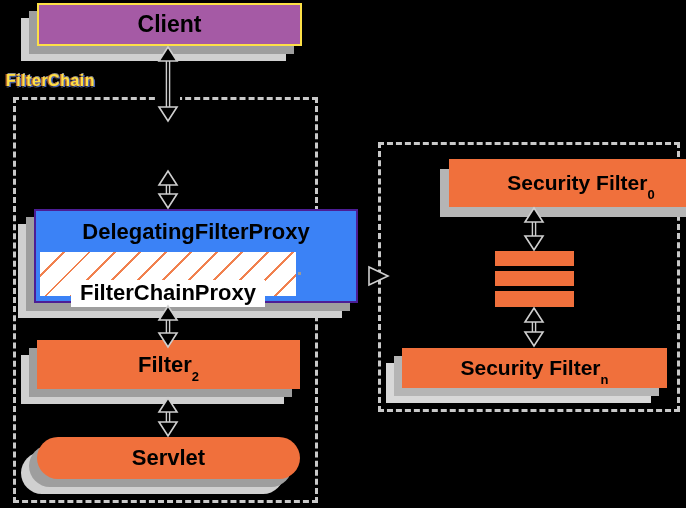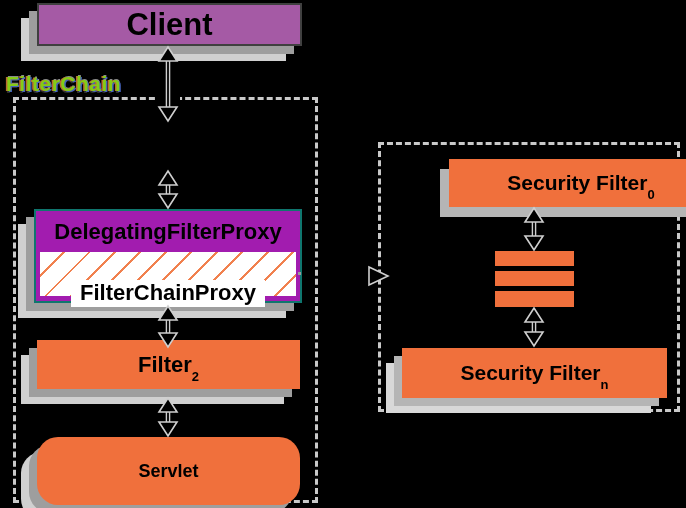--- a/index.html
+++ b/index.html
@@ -7,56 +7,56 @@
   .stage{
     position:relative;width:686px;height:508px;background:#000;overflow:hidden;
     font-family:"Liberation Sans",sans-serif;font-weight:bold;color:#000;
   }
   
   .dashed{position:absolute;border:3px dashed #c9c9c9;background:transparent;}
   .fc-bound{left:13px;top:97px;width:305px;height:406px;}
   .sfc-bound{left:378px;top:142px;width:302px;height:270px;}
   
   .chain-title{
-    position:absolute;font-size:21px;letter-spacing:.5px;color:#84cc16;
+    position:absolute;font-size:16px;letter-spacing:.5px;color:#fde047;
     text-shadow:-1.5px -.5px 0 #b96a31, 1.5px 1px 0 #4663bb, .5px -1.5px 0 #8a8a8a, -.5px 1.5px 0 #2e2e2e;
     white-space:nowrap;
   }
   .fc-title{left:6px;top:72px;}
   .sfc-title{left:374px;top:110px;}
   
   .box{
     position:absolute;display:flex;align-items:center;justify-content:center;
     text-align:center;
   }
   .shadow2{box-shadow:-8px 8px 0 #9e9e9e, -16px 15px 0 #d0d0d0;}
   .shadow1{box-shadow:-9px 10px 0 #b5b5b5;margin-left:46px;}
   .shadow2b{box-shadow:-8px 8px 0 #b5b5b5, -16px 15px 0 #d8d8d8;}
   .orange{background:#f0703c;}
   .client{
     left:37px;top:3px;width:265px;height:43px;
-    background:#a55aa5;border:2px solid #404040;font-size:31px;
+    background:#a55aa5;border:2px solid #fde047;font-size:23px;
   }
   .filter0{left:37px;top:121px;width:263px;height:49px;font-size:22px;}
   .filter2{left:37px;top:340px;width:263px;height:49px;font-size:22px;}
-  .servlet{left:37px;top:437px;width:263px;height:68px;font-size:18px;border-radius:21px;}
+  .servlet{left:37px;top:437px;width:263px;height:42px;font-size:22px;border-radius:21px;}
   .dfp{
-    left:34px;top:209px;width:268px;height:94px;
-    background:#a21caf;border:2px solid #0f766e;display:block;
+    left:34px;top:209px;width:324px;height:94px;
+    background:#3b82f6;border:2px solid #4c1d95;display:block;
   }
   .dfp-label{width:100%;text-align:center;font-size:22px;padding-top:7px;line-height:1.3;}
   .fcp{
     position:absolute;left:4px;top:41px;width:256px;height:44px;
     background:#fff;
     background-image:repeating-linear-gradient(135deg, rgba(240,122,69,0) 0 16px, rgba(240,122,69,.95) 16px 18px);
     display:flex;align-items:center;justify-content:center;
   }
   .fcp-lbl{background:#fff;padding:0 9px;font-size:22px;line-height:1.2;margin-top:39px;}
   .sf0{left:403px;top:159px;width:264px;height:48px;font-size:21px;}
-  .sfn{left:402px;top:348px;width:265px;height:50px;font-size:21px;}
+  .sfn{left:402px;top:348px;width:265px;height:40px;font-size:21px;}
   .bar{position:absolute;left:495px;width:79px;background:#f0703c;}
   .bar1{top:251px;height:15px;}
   .bar2{top:271px;height:15px;}
   .bar3{top:291px;height:16px;}
   sub{font-size:13px;position:relative;top:4px;line-height:0;}
   
   .arrows{position:absolute;left:0;top:0;width:686px;height:508px;pointer-events:none;}
   .shaft-outer{stroke:#cfcfcf;stroke-width:4.6;}
   .shaft-inner{stroke:#000;stroke-width:1.8;}
   .head{fill:#000;stroke:#cfcfcf;stroke-width:1.6;stroke-linejoin:miter;}

